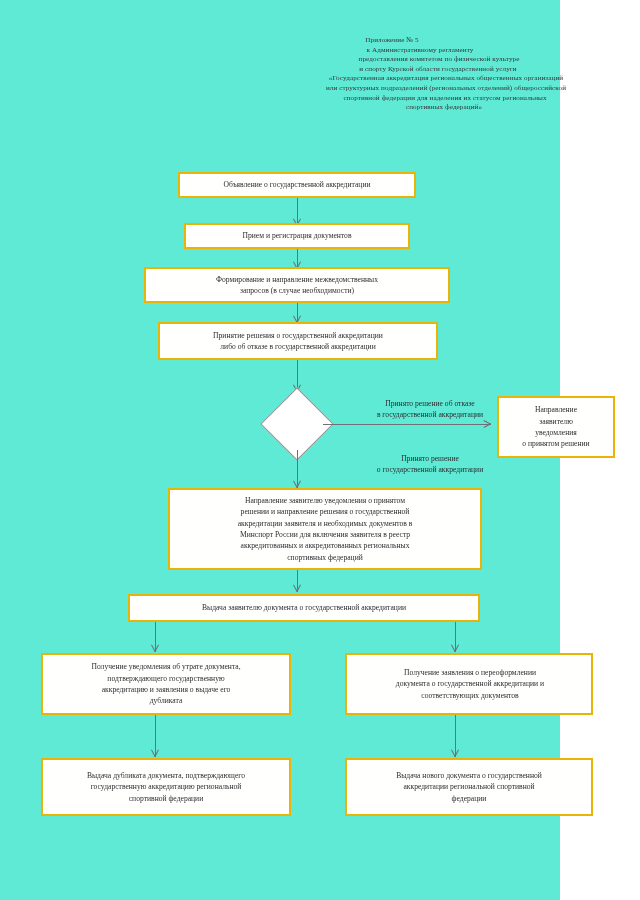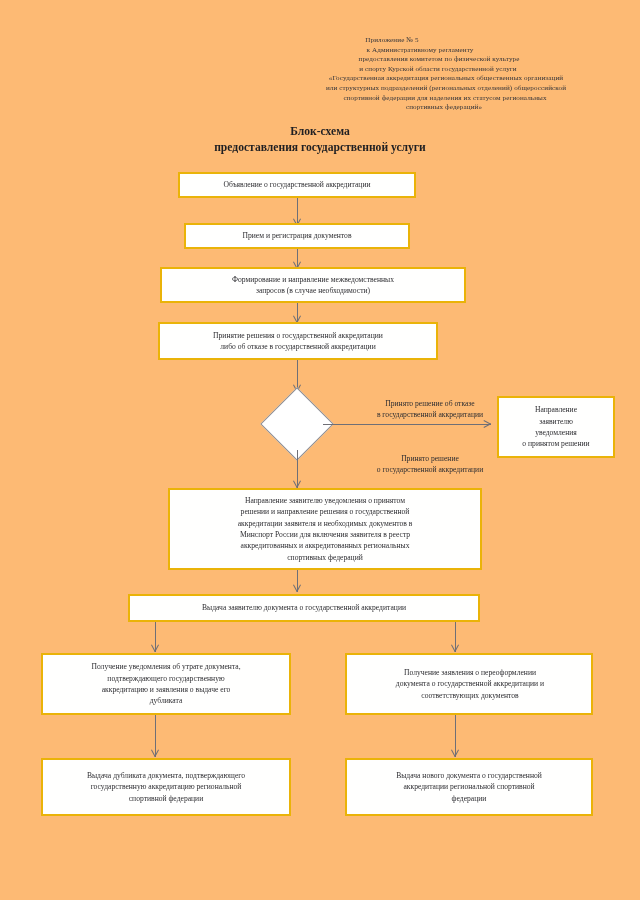--- a/index.html
+++ b/index.html
@@ -12,23 +12,23 @@
     width: 640px;
     height: 900px;
     position: relative;
     font-family: "Liberation Serif", "DejaVu Serif", serif;
     color: #2b2b2b;
     overflow: hidden;
   }
 
   #page {
     position: relative;
-    width: 640px;
+    width: 560px;
     height: 900px;
-    background: #fdba74;
+    background: #5eead4;
     font-family: Liberation Serif, serif;
   }
 
   
   .appendix-block {
     position: absolute;
     left: 250px;
     top: 36px;
     width: 392px;
     text-align: center;
@@ -147,40 +147,36 @@
     <span class="ln l1">Приложение № 5</span>
     <span class="ln l2">к Административному регламенту</span>
     <span class="ln l3">предоставления комитетом по физической культуре</span>
     <span class="ln l4">и спорту Курской области государственной услуги</span>
     <span class="ln l5">«Государственная аккредитация региональных общественных организаций</span>
     <span class="ln l6">или структурных подразделений (региональных отделений) общероссийской</span>
     <span class="ln l7">спортивной федерации для наделения их статусом региональных</span>
     <span class="ln l8">спортивных федераций»</span>
   </div>
 
-  <div class="doc-title">
-    <span class="t1">Блок-схема</span>
-    <span class="t2">предоставления государственной услуги</span>
-  </div>
 
   <div class="node" style="left:178px; top:172px; width:238px; height:26px;">
     <span class="txt">Объявление о государственной аккредитации</span>
   </div>
 
   <div class="vline" style="left:297px; top:198px; height:26px;"></div>
   <div class="arrow-v" style="left:292.5px; top:219px;"></div>
 
   <div class="node" style="left:184px; top:223px; width:226px; height:26px;">
     <span class="txt">Прием и регистрация документов</span>
   </div>
 
   <div class="vline" style="left:297px; top:249px; height:20px;"></div>
   <div class="arrow-v" style="left:292.5px; top:262px;"></div>
 
-  <div class="node" style="left:144px; top:267px; width:306px; height:36px;margin-left:16px;">
+  <div class="node" style="left:144px; top:267px; width:306px; height:36px;">
     <span class="txt">
       <span>Формирование и направление межведомственных</span><br>
       <span>запросов (в случае необходимости)</span>
     </span>
   </div>
 
   <div class="vline" style="left:297px; top:303px; height:20px;"></div>
   <div class="arrow-v" style="left:292.5px; top:316px;"></div>
 
   <div class="node" style="left:158px; top:322px; width:280px; height:38px;">

